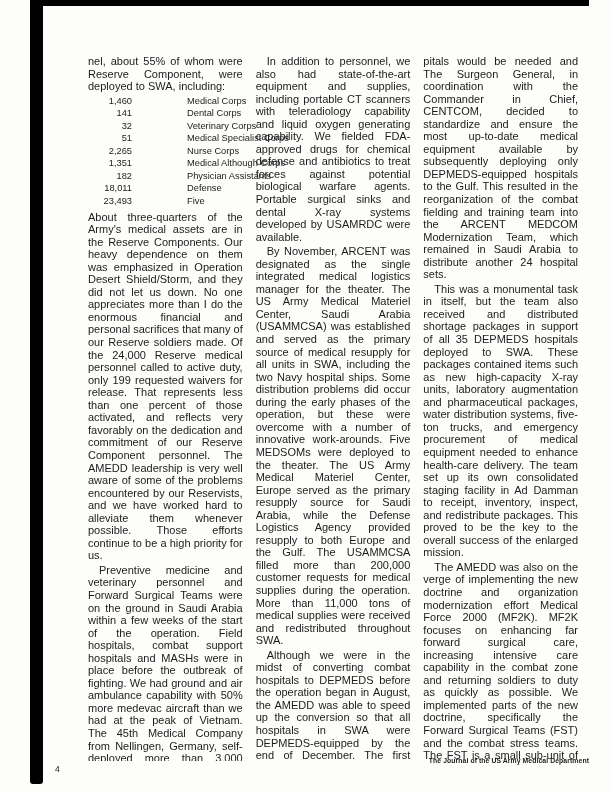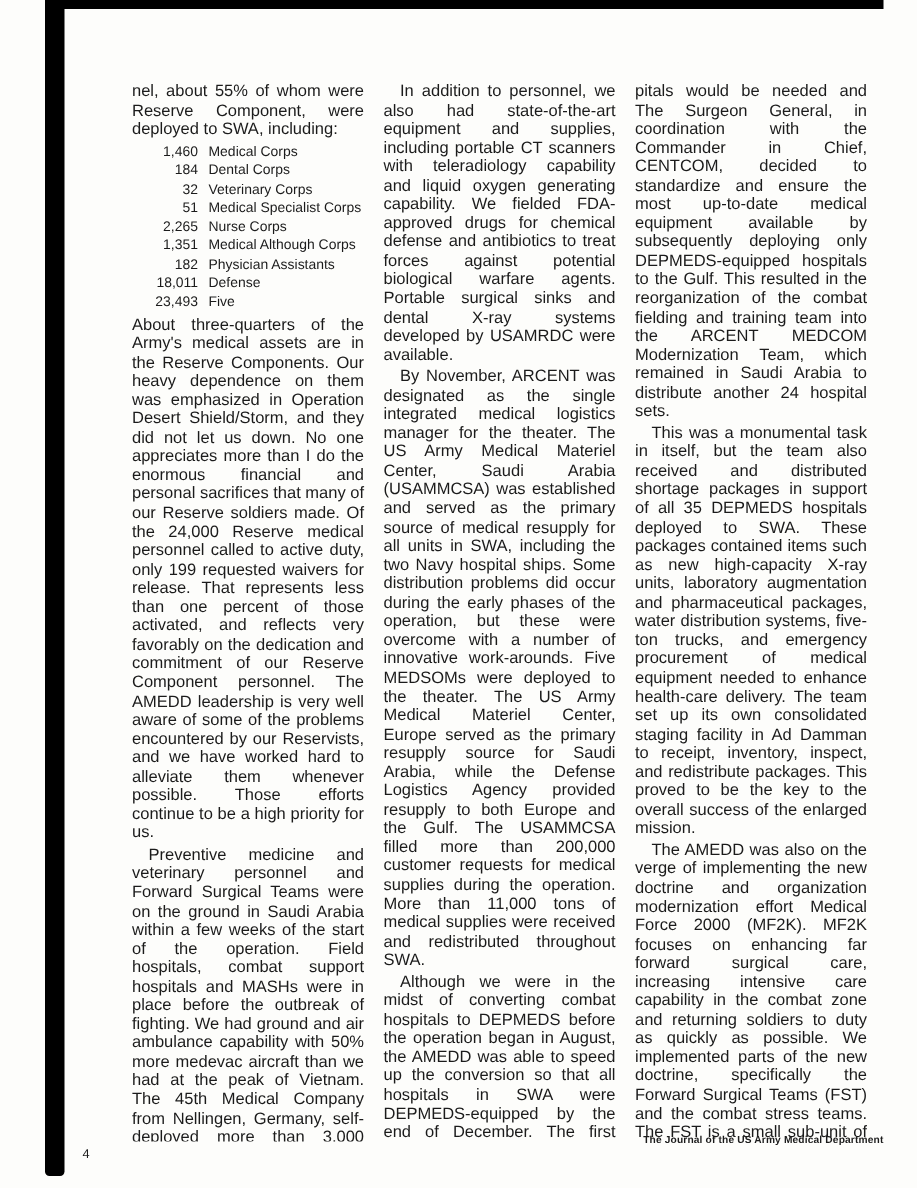--- a/index.html
+++ b/index.html
@@ -46,20 +46,21 @@
     color: #1b1b1b;
     margin-bottom: 2px;
   }
   .para.indent { text-indent: 11px; }
   .stats { margin: 1px 0 3px 6px; }
   .stat-row {
     display: flex;
     font-size: 9.3px;
     line-height: 12.55px;
     color: #1b1b1b;
+    gap: 48px;
   }
   .stat-num { width: 38px; text-align: right; flex: 0 0 38px; }
   .stat-lbl { margin-left: 7px; white-space: nowrap; }
   
   .page-num {
     position: absolute;
     left: 55px; top: 764px;
     font-size: 8.5px;
     color: #1b1b1b;
   }
@@ -84,21 +85,21 @@
 
     <div class="col">
       <p class="para">nel, about 55% of whom were Reserve Component, were deployed to SWA, including:</p>
 
       <div class="stats">
         <div class="stat-row">
           <span class="stat-num">1,460</span>
           <span class="stat-lbl">Medical Corps</span>
         </div>
         <div class="stat-row">
-          <span class="stat-num">184</span>
+          <span class="stat-num">141</span>
           <span class="stat-lbl">Dental Corps</span>
         </div>
         <div class="stat-row">
           <span class="stat-num">32</span>
           <span class="stat-lbl">Veterinary Corps</span>
         </div>
         <div class="stat-row">
           <span class="stat-num">51</span>
           <span class="stat-lbl">Medical Specialist Corps</span>
         </div>

